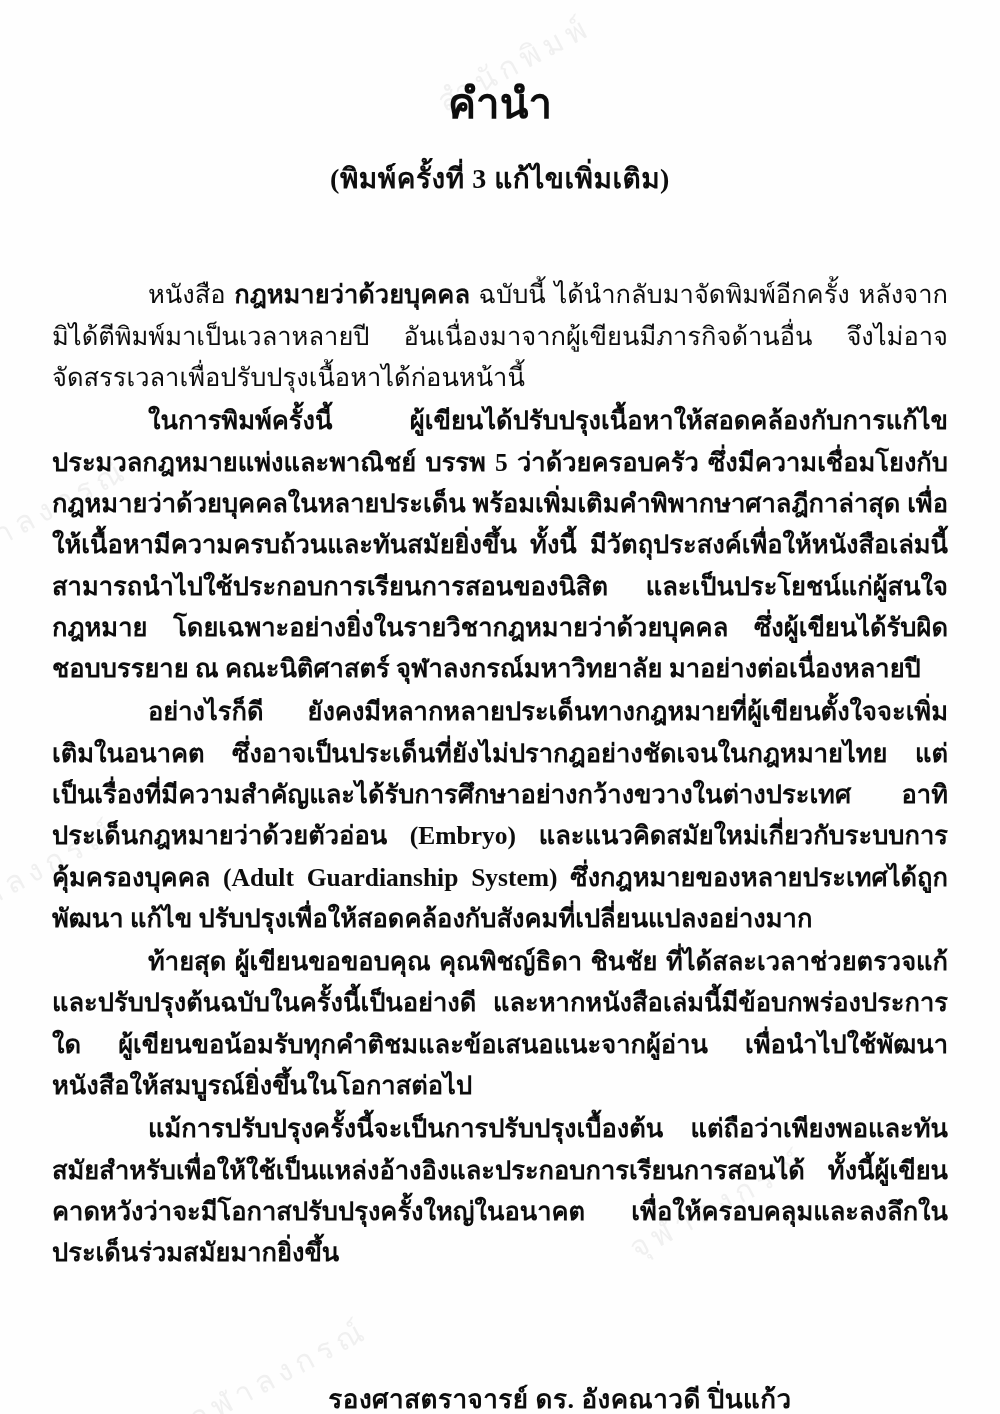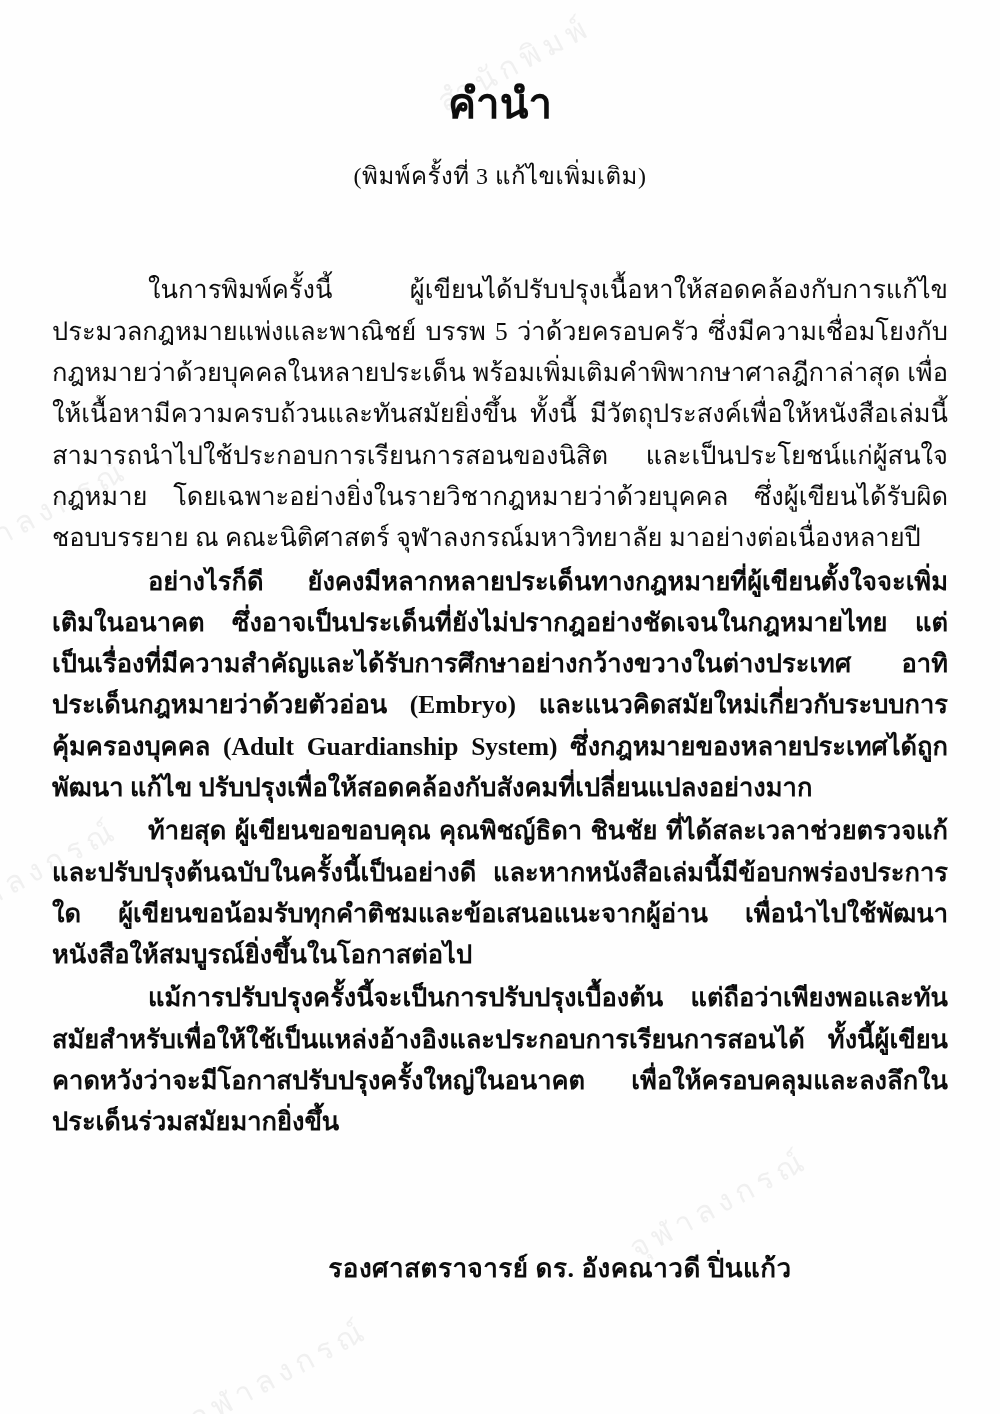--- a/index.html
+++ b/index.html
@@ -43,22 +43,22 @@
   }
   .doc-title {
     text-align: center;
     font-size: 42px;
     font-weight: bold;
     margin-top: 80px;
     line-height: 1.15;
   }
   .doc-subtitle {
     text-align: center;
-    font-size: 24px;
-    font-weight: normal;
+    font-size: 28px;
+    font-weight: bold;
     margin-top: 14px;
     letter-spacing: 0.5px;
   }
   .body-text {
     margin-top: 74px;
   }
   p.para {
     font-size: 25.5px;
     line-height: 1.62;
     margin: 0 0 0 0;
@@ -92,20 +92,21 @@
   <div class="watermark wm3">จุฬาลงกรณ์</div>
   <div class="watermark wm4">จุฬาลงกรณ์</div>
   <div class="watermark wm5">จุฬาลงกรณ์</div>
 
   <div class="content">
 
     <h1 class="doc-title">คำนำ</h1>
     <div class="doc-subtitle">(พิมพ์ครั้งที่ 3   แก้ไขเพิ่มเติม)</div>
 
     <div class="body-text">
+      <p class="para" id="para-1"><span>หนังสือ </span><span class="bold-inline">กฎหมายว่าด้วยบุคคล</span><span>  ฉบับนี้  ได้นำกลับมาจัดพิมพ์อีกครั้ง  หลังจากมิได้ตีพิมพ์มาเป็นเวลาหลายปี   อันเนื่องมาจากผู้เขียนมีภารกิจด้านอื่น   จึงไม่อาจจัดสรรเวลาเพื่อปรับปรุงเนื้อหาได้ก่อนหน้านี้</span></p>
       <p class="para" id="para-2"><span>ในการพิมพ์ครั้งนี้   ผู้เขียนได้ปรับปรุงเนื้อหาให้สอดคล้องกับการแก้ไขประมวลกฎหมายแพ่งและพาณิชย์  บรรพ 5 ว่าด้วยครอบครัว  ซึ่งมีความเชื่อมโยงกับกฎหมายว่าด้วยบุคคลในหลายประเด็น  พร้อมเพิ่มเติมคำพิพากษาศาลฎีกาล่าสุด   เพื่อให้เนื้อหามีความครบถ้วนและทันสมัยยิ่งขึ้น  ทั้งนี้   มีวัตถุประสงค์เพื่อให้หนังสือเล่มนี้สามารถนำไปใช้ประกอบการเรียนการสอนของนิสิต  และเป็นประโยชน์แก่ผู้สนใจกฎหมาย   โดยเฉพาะอย่างยิ่งในรายวิชากฎหมายว่าด้วยบุคคล  ซึ่งผู้เขียนได้รับผิดชอบบรรยาย ณ คณะนิติศาสตร์  จุฬาลงกรณ์มหาวิทยาลัย  มาอย่างต่อเนื่องหลายปี</span></p>
       <p class="para" id="para-3"><span>อย่างไรก็ดี  ยังคงมีหลากหลายประเด็นทางกฎหมายที่ผู้เขียนตั้งใจจะเพิ่มเติมในอนาคต  ซึ่งอาจเป็นประเด็นที่ยังไม่ปรากฎอย่างชัดเจนในกฎหมายไทย   แต่เป็นเรื่องที่มีความสำคัญและได้รับการศึกษาอย่างกว้างขวางในต่างประเทศ  อาทิ  ประเด็นกฎหมายว่าด้วยตัวอ่อน (Embryo) และแนวคิดสมัยใหม่เกี่ยวกับระบบการคุ้มครองบุคคล (Adult Guardianship System)  ซึ่งกฎหมายของหลายประเทศได้ถูกพัฒนา  แก้ไข  ปรับปรุงเพื่อให้สอดคล้องกับสังคมที่เปลี่ยนแปลงอย่างมาก</span></p>
       <p class="para" id="para-5"><span>ท้ายสุด  ผู้เขียนขอขอบคุณ  คุณพิชญ์ธิดา  ชินชัย  ที่ได้สละเวลาช่วยตรวจแก้และปรับปรุงต้นฉบับในครั้งนี้เป็นอย่างดี  และหากหนังสือเล่มนี้มีข้อบกพร่องประการใด  ผู้เขียนขอน้อมรับทุกคำติชมและข้อเสนอแนะจากผู้อ่าน  เพื่อนำไปใช้พัฒนาหนังสือให้สมบูรณ์ยิ่งขึ้นในโอกาสต่อไป</span></p>
       <p class="para" id="para-4"><span>แม้การปรับปรุงครั้งนี้จะเป็นการปรับปรุงเบื้องต้น   แต่ถือว่าเพียงพอและทันสมัยสำหรับเพื่อให้ใช้เป็นแหล่งอ้างอิงและประกอบการเรียนการสอนได้  ทั้งนี้ผู้เขียนคาดหวังว่าจะมีโอกาสปรับปรุงครั้งใหญ่ในอนาคต  เพื่อให้ครอบคลุมและลงลึกในประเด็นร่วมสมัยมากยิ่งขึ้น</span></p>
     </div>
 
     <div class="signature-block">
       <div class="sig-name">รองศาสตราจารย์ ดร. อังคณาวดี  ปิ่นแก้ว</div>
 
     </div>

